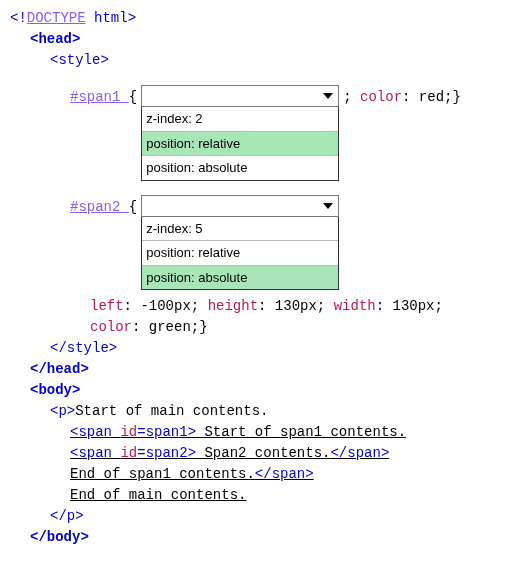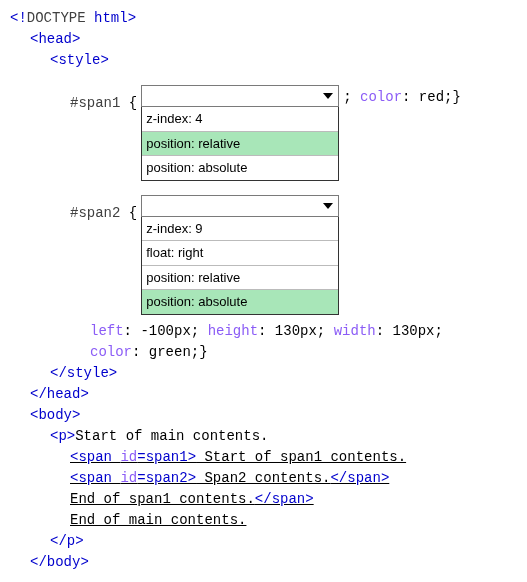--- a/index.html
+++ b/index.html
@@ -7,39 +7,38 @@
     padding: 8px 10px;
     font-family: "Courier New", monospace;
     font-size: 14px;
     line-height: 1.5;
     background: #fff;
     color: #000;
     width: 527px;
     box-sizing: border-box;
   }
   .tag { color: #0000cc; }
-  .sel { color: #404040; }
+  .sel { color: #8b5cf6; text-decoration: underline; }
   .text { color: #000; }
-  .prop { color: #8b5cf6; }
-  .indent1 { padding-left: 20px; }
+  .prop { color: #be185d; }
+  .indent1 { padding-left: 20px; font-weight: bold; }
   .indent2 { padding-left: 40px; }
   .indent3 { padding-left: 60px; text-decoration: underline; }
   .indent4 { padding-left: 80px; }
 
   .rule-row {
     display: flex;
     align-items: flex-start;
     flex-wrap: nowrap;
     margin-top: 14px;
   }
   .rule-left {
     white-space: pre;
     padding-top: 2px;
     padding-left: 60px;
-    margin-top: 6px;
   }
   .rule-right {
     white-space: pre;
     padding-top: 2px;
   }
 
   .combo-wrap {
     display: inline-block;
     vertical-align: top;
     margin: 0 4px;
@@ -101,41 +100,40 @@
   <div class="rule-left"><span class="sel">#span1 </span><span class="text">{</span></div>
   <div class="combo-wrap">
     <div class="combo">
       <span class="combo-arrow">
         <svg width="10" height="6" viewBox="0 0 10 6">
             <polygon points="0,0 10,0 5,6" fill="#000"></polygon>
           </svg>
       </span>
     </div>
     <div class="listbox">
-      <div class="opt">z-index: 4</div>
+      <div class="opt">z-index: 2</div>
       <div class="opt sel-correct">position: relative</div>
       <div class="opt">position: absolute</div>
     </div>
   </div>
   <div class="rule-right"><span class="text">; </span><span class="prop">color</span><span class="text">: red;}</span></div>
 </div>
 
 <div class="rule-row">
   <div class="rule-left"><span class="sel">#span2 </span><span class="text">{</span></div>
   <div class="combo-wrap">
     <div class="combo">
       <span class="combo-arrow">
         <svg width="10" height="6" viewBox="0 0 10 6">
             <polygon points="0,0 10,0 5,6" fill="#000"></polygon>
           </svg>
       </span>
     </div>
     <div class="listbox">
-      <div class="opt">z-index: 9</div>
-      <div class="opt">float: right</div>
+      <div class="opt">z-index: 5</div>
       <div class="opt">position: relative</div>
       <div class="opt sel-correct">position: absolute</div>
     </div>
   </div>
 </div>
 
 <div class="spacer"></div>
 
 <div class="line indent4"><span class="prop">left</span><span class="text">: -100px; </span><span class="prop">height</span><span class="text">: 130px; </span><span class="prop">width</span><span class="text">: 130px;</span></div>
 <div class="line indent4"><span class="prop">color</span><span class="text">: green;}</span></div>

